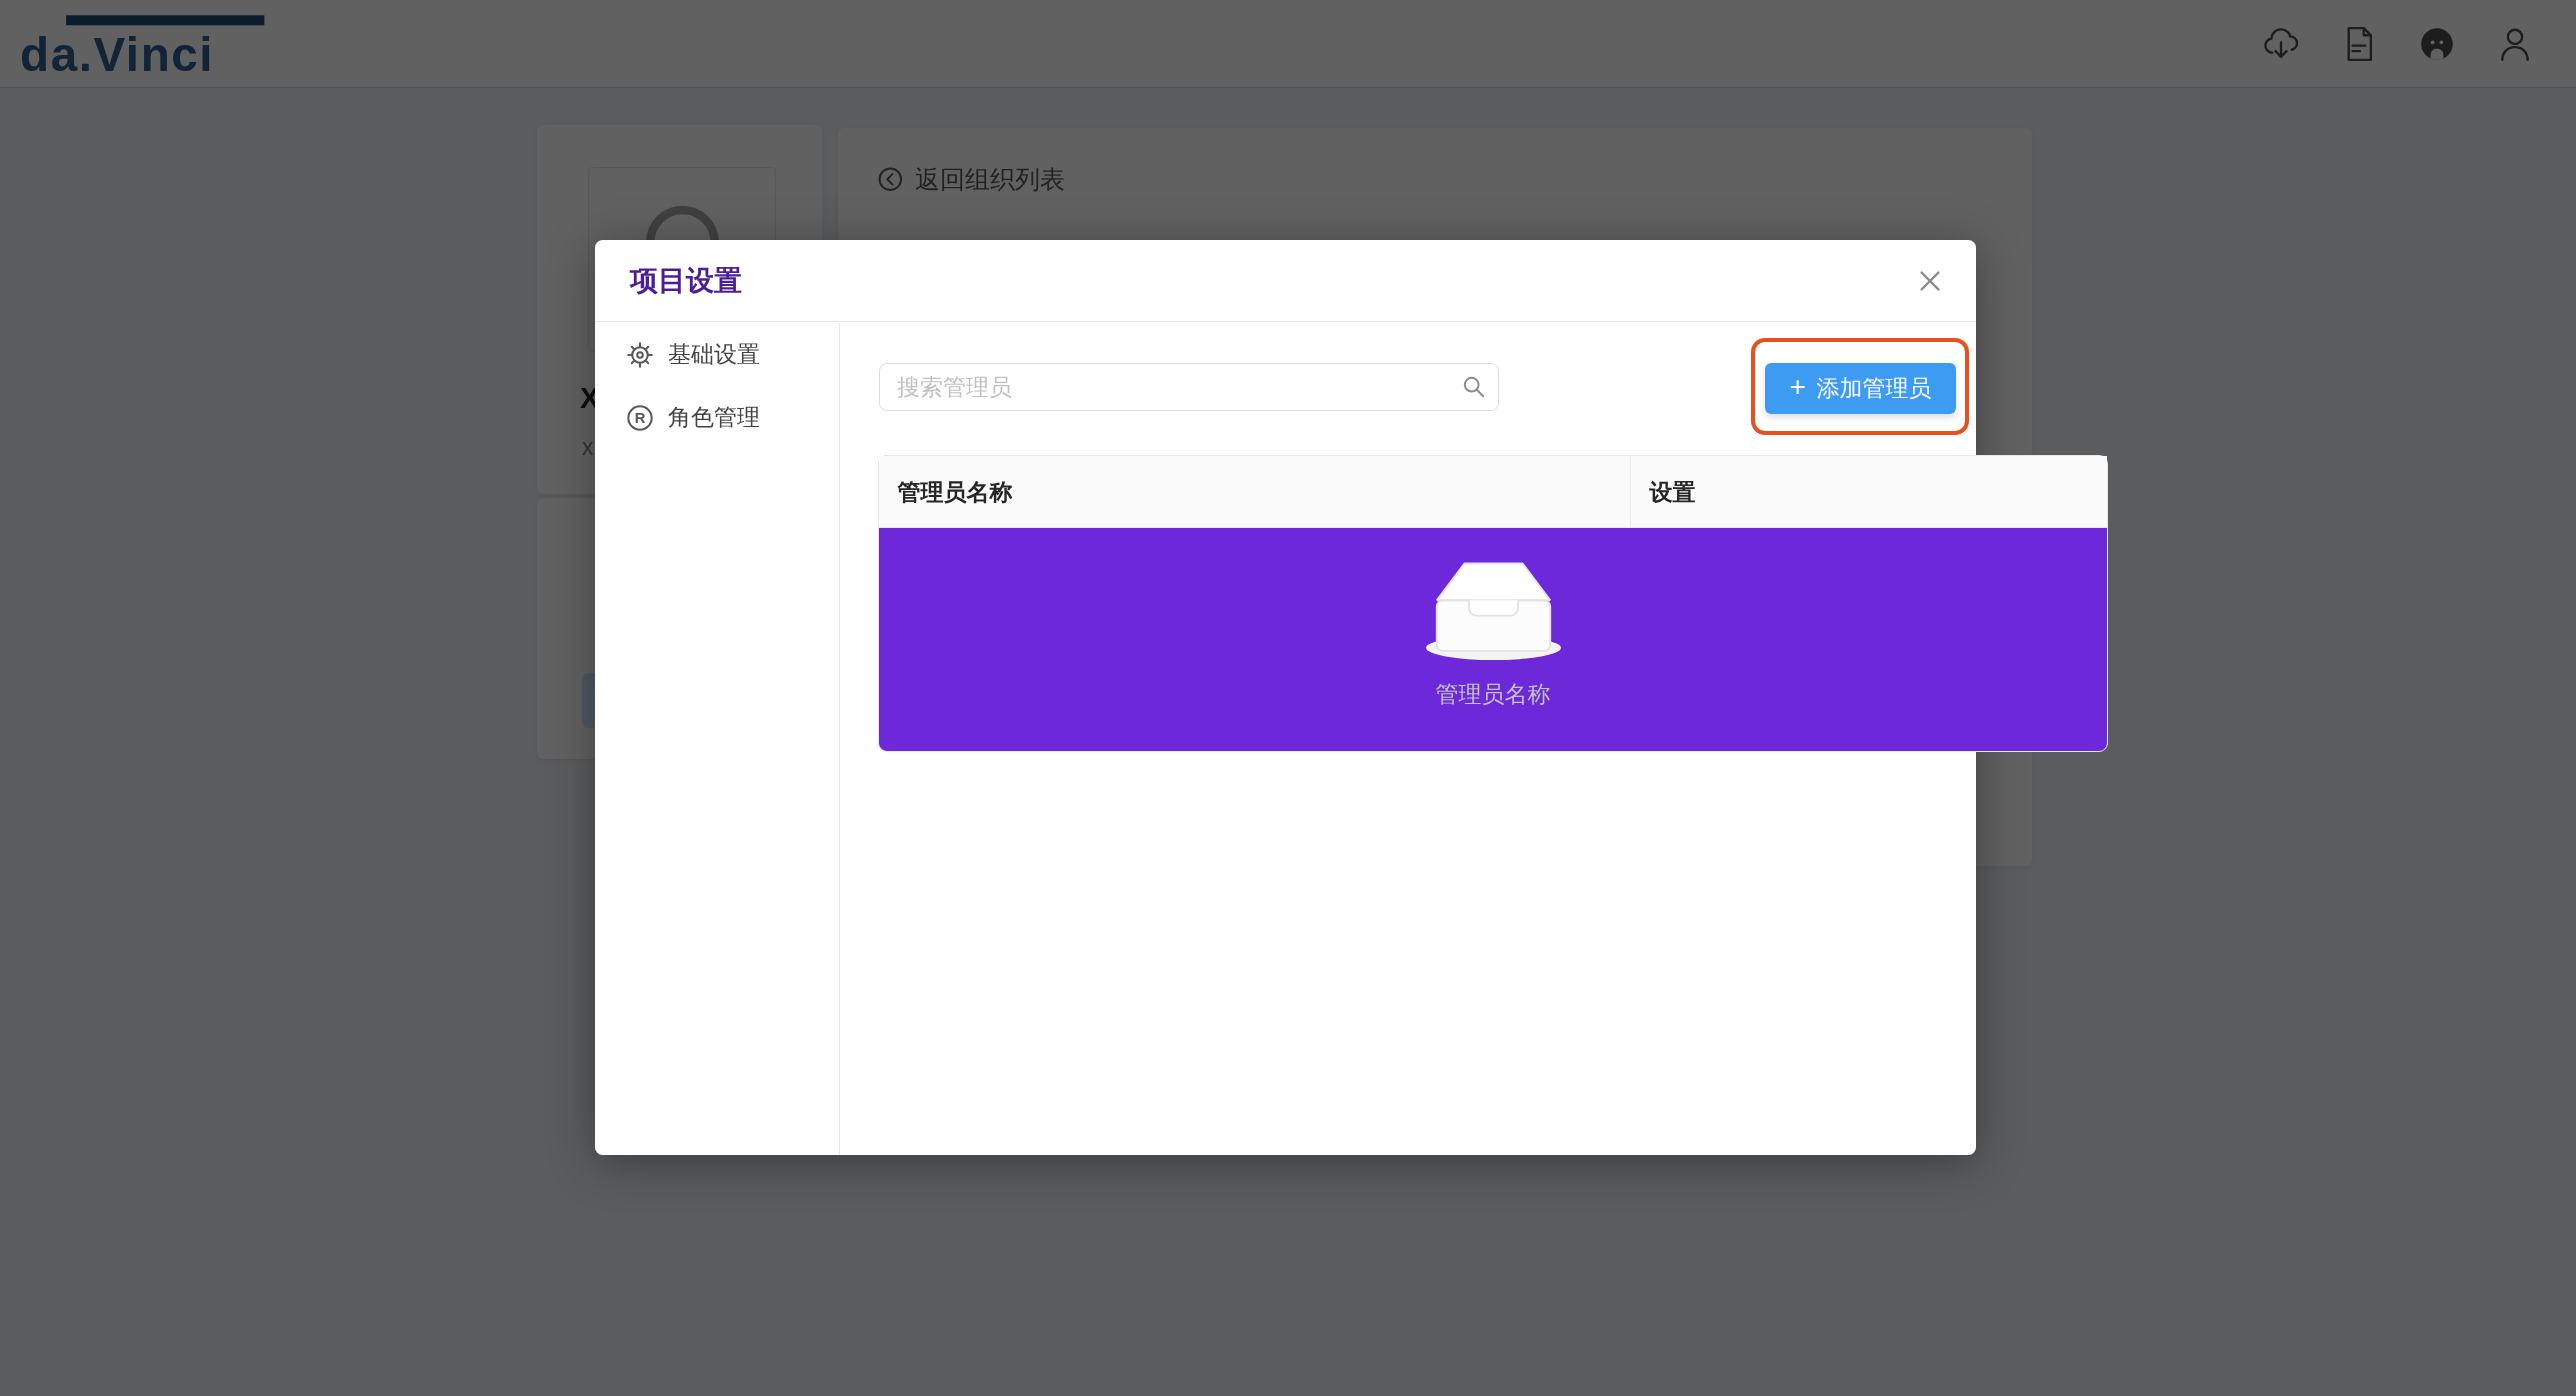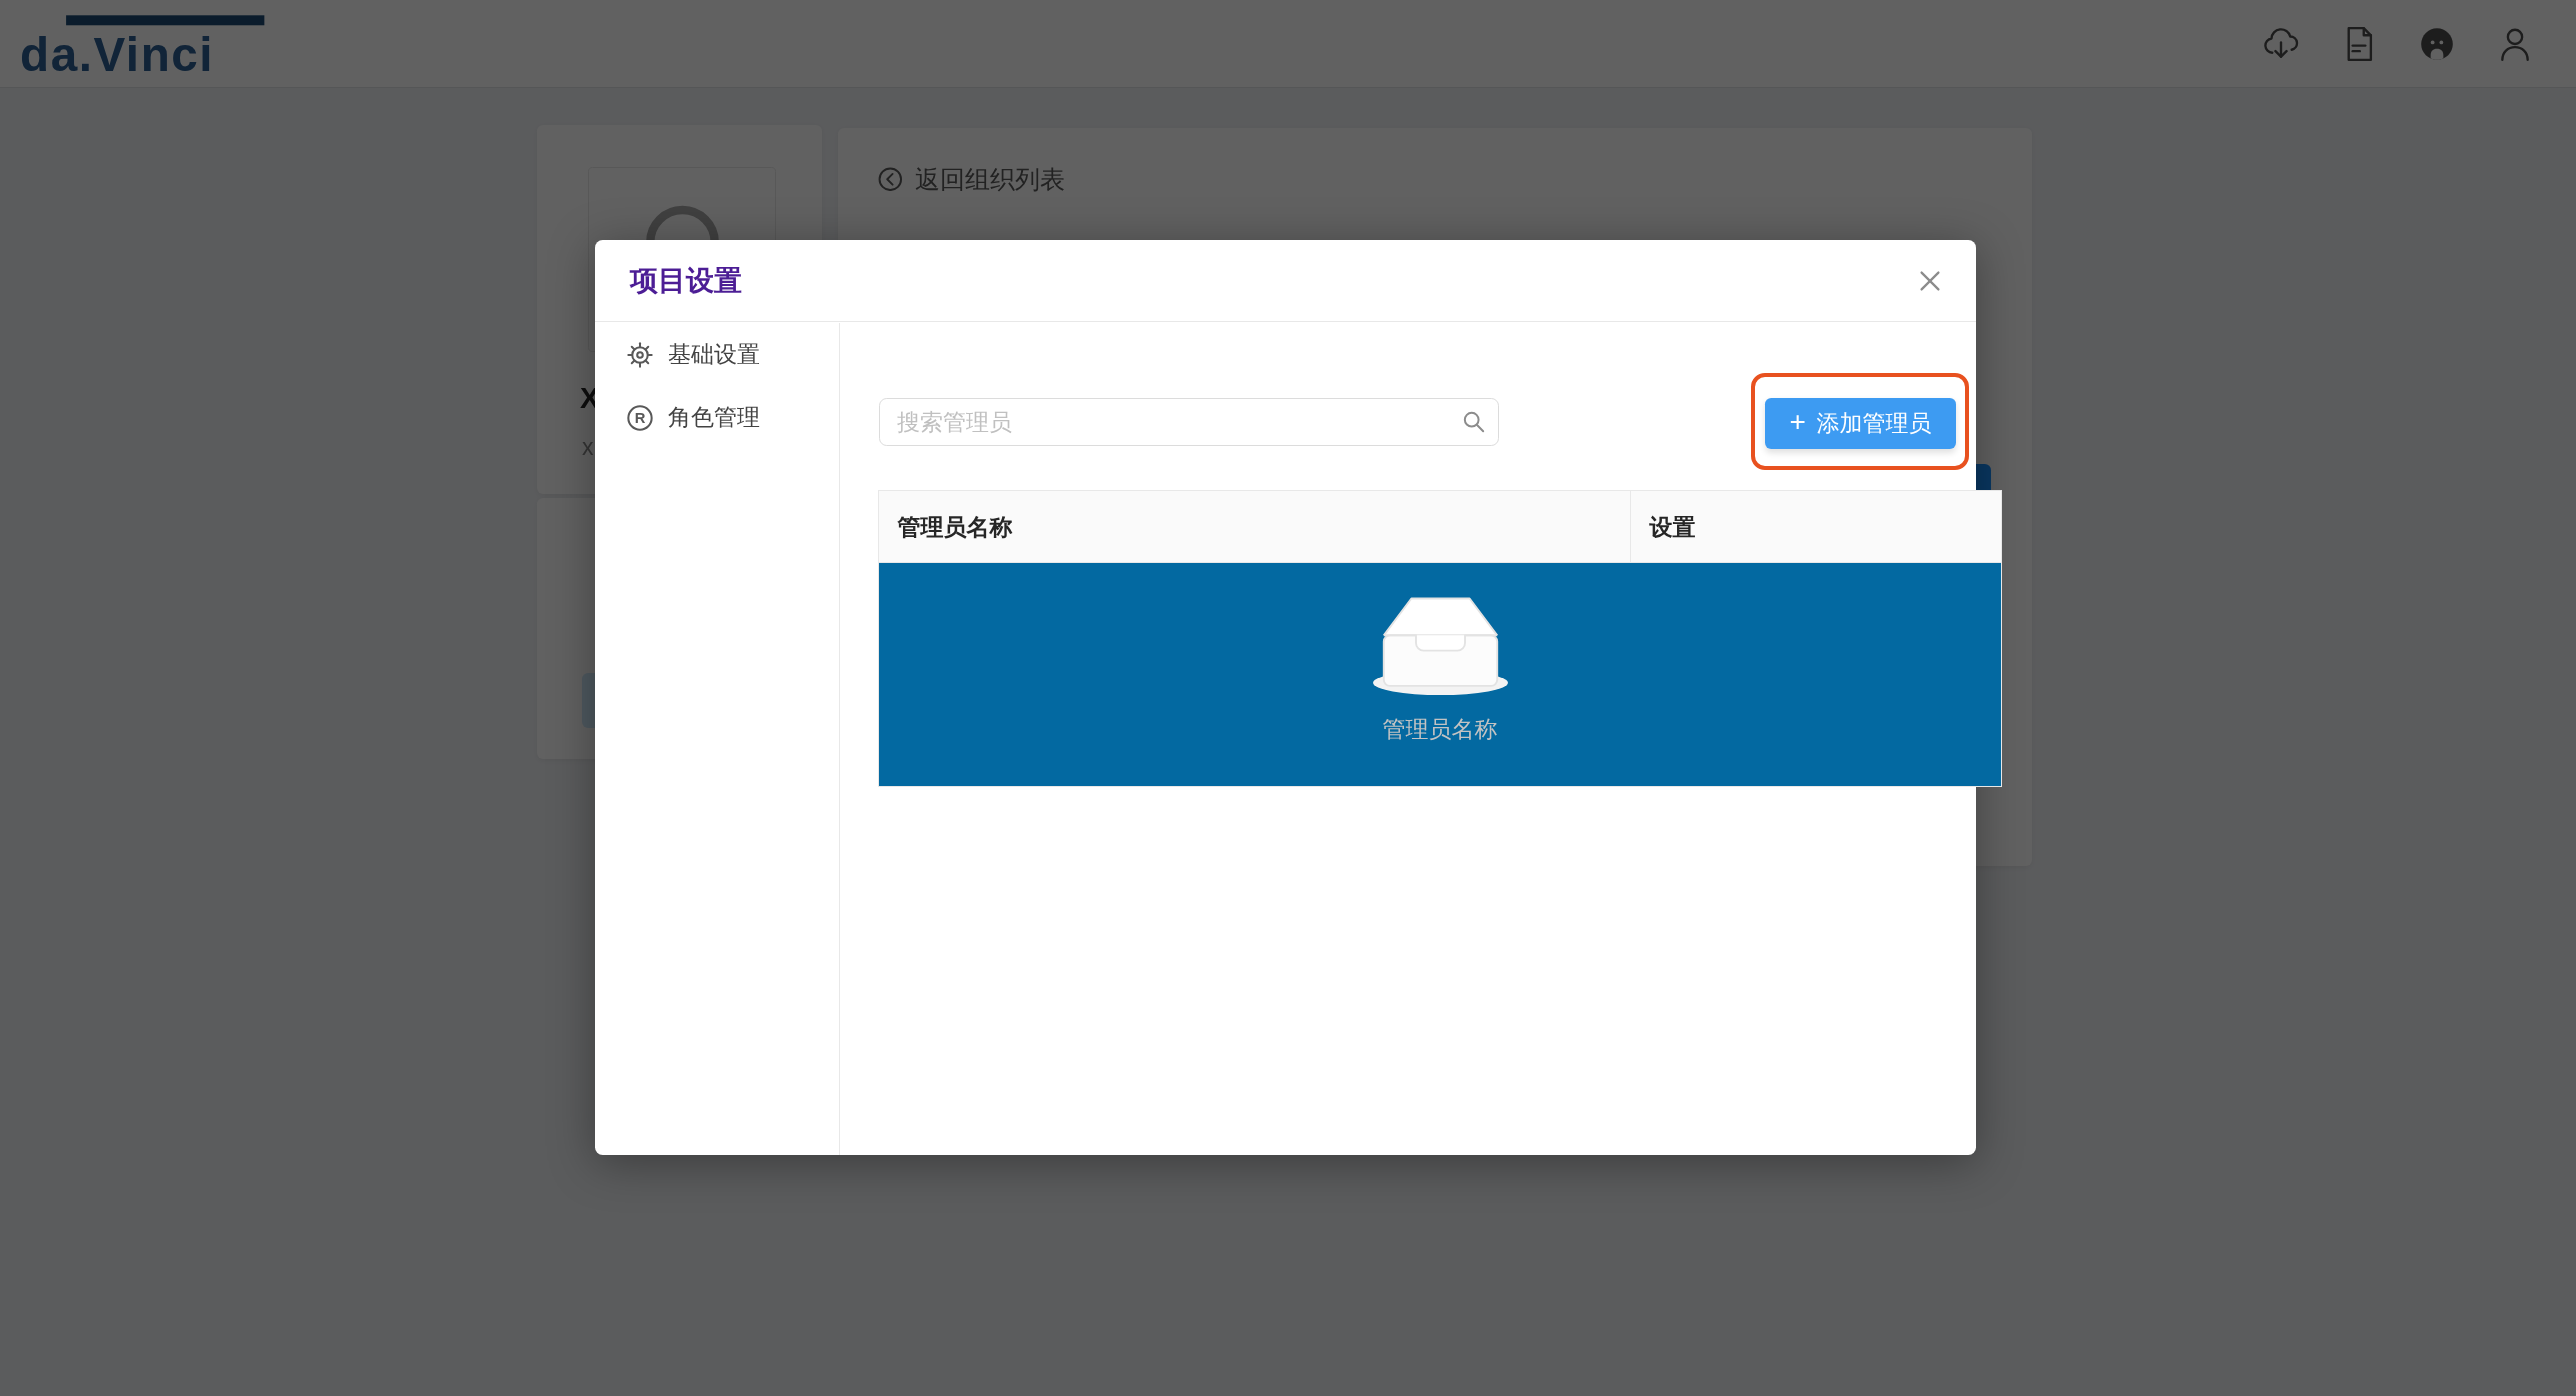--- a/index.html
+++ b/index.html
@@ -82,21 +82,21 @@
   }
   .menu-item {
     height: 63px; display: flex; align-items: center; gap: 14px;
     padding-left: 31px; font-size: 23px; color: #434343; cursor: pointer;
   }
   .menu-item .mi-icon { width: 28px; height: 28px; color: #595959; flex: 0 0 auto; }
   .menu-item .mi-icon svg { width: 100%; height: 100%; display: block; }
   .menu-item.active { background: #e8f6fe; color: #3d9ef8; }
   .menu-item.active .mi-icon { color: #3d9ef8; }
 
-  .modal-content { position: absolute; left: 246px; top: 83px; right: 0; bottom: 0; margin-top: 35px; }
+  .modal-content { position: absolute; left: 246px; top: 83px; right: 0; bottom: 0; }
 
   .search-wrap { position: absolute; left: 38px; top: 40px; width: 620px; height: 48px; }
   .search-input {
     width: 100%; height: 100%; border: 1.5px solid #dcdcdc; border-radius: 7.7px;
     font-size: 23px; color: #595959; padding: 0 51px 0 17px; outline: none;
     font-family: inherit; background: #fff;
   }
   .search-input::placeholder { color: #c0c0c0; }
   .search-icon { position: absolute; right: 12.3px; top: 10.8px; width: 26px; height: 26px; color: #8c8c8c; }
   .search-icon svg { width: 100%; height: 100%; }
@@ -109,22 +109,22 @@
     box-shadow: 0 3.1px 6.2px rgba(0,0,0,0.12);
   }
   .add-btn .plus { font-size: 28px; font-weight: 300; line-height: 1; margin-top: -2.3px; }
 
   .tour-highlight {
     position: absolute; left: 910px; top: 15.4px; width: 218px; height: 97px;
     border: 4.6px solid #e8511f; border-radius: 14px; pointer-events: none; z-index: 5;
   }
 
   .admin-table {
-    position: absolute; left: 37px; top: 132px; width: 1124px;
-    border: 1.5px solid #e8e8e8; border-radius: 0; background: #0369a1;
+    position: absolute; left: 37px; top: 132px; width: 1230px;
+    border: 1.5px solid #e8e8e8; border-radius: 9px; background: #6d28d9;
   }
   .thead { height: 72px; background: #fafafa; display: flex; border-bottom: 1.5px solid #e8e8e8; }
   .th {
     line-height: 72px; font-size: 23px; font-weight: 700; color: #262626;
     padding-left: 18.5px;
   }
   .th-name { width: 752px; border-right: 1.5px solid #e8e8e8; }
   .th-settings { flex: 1; }
   .tbody { height: 223px; position: relative; }
   .empty-wrap { position: absolute; left: 0; top: 23px; width: 100%; text-align: center; }

